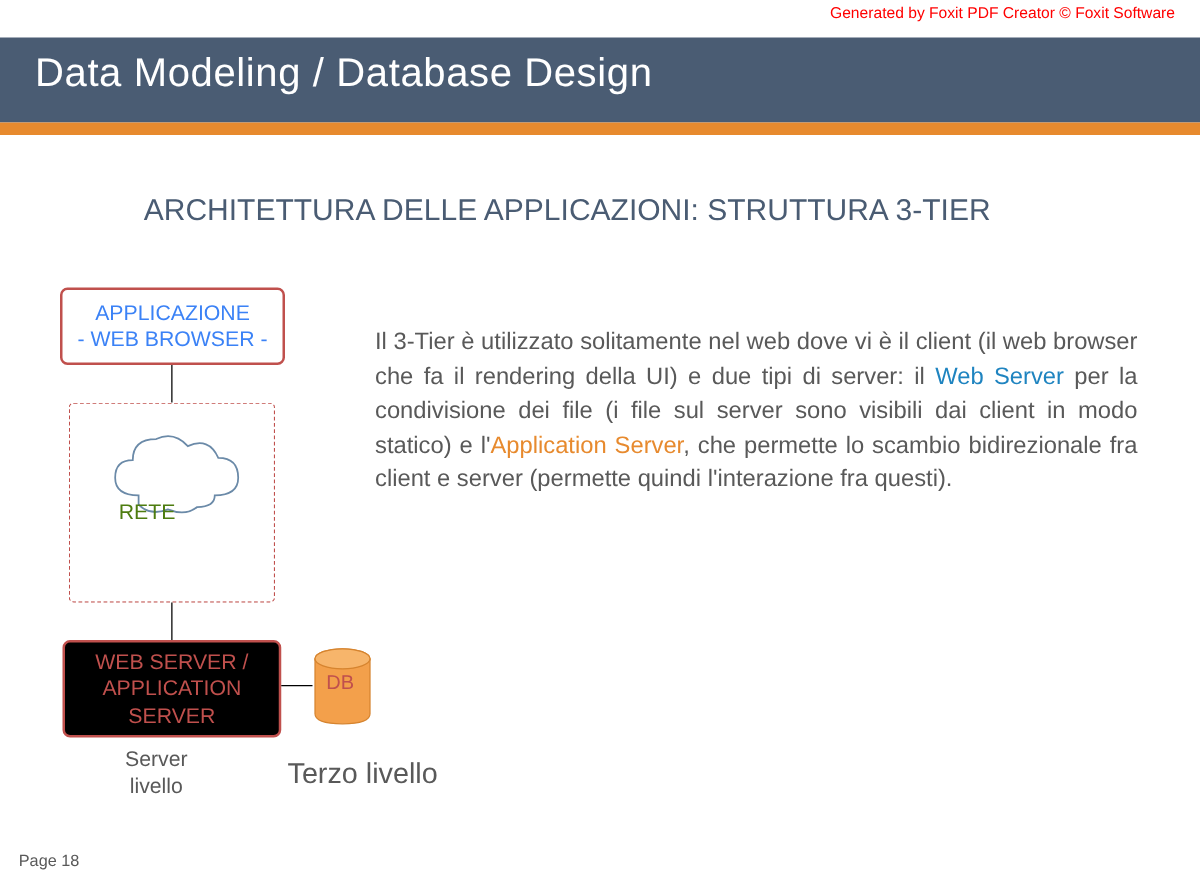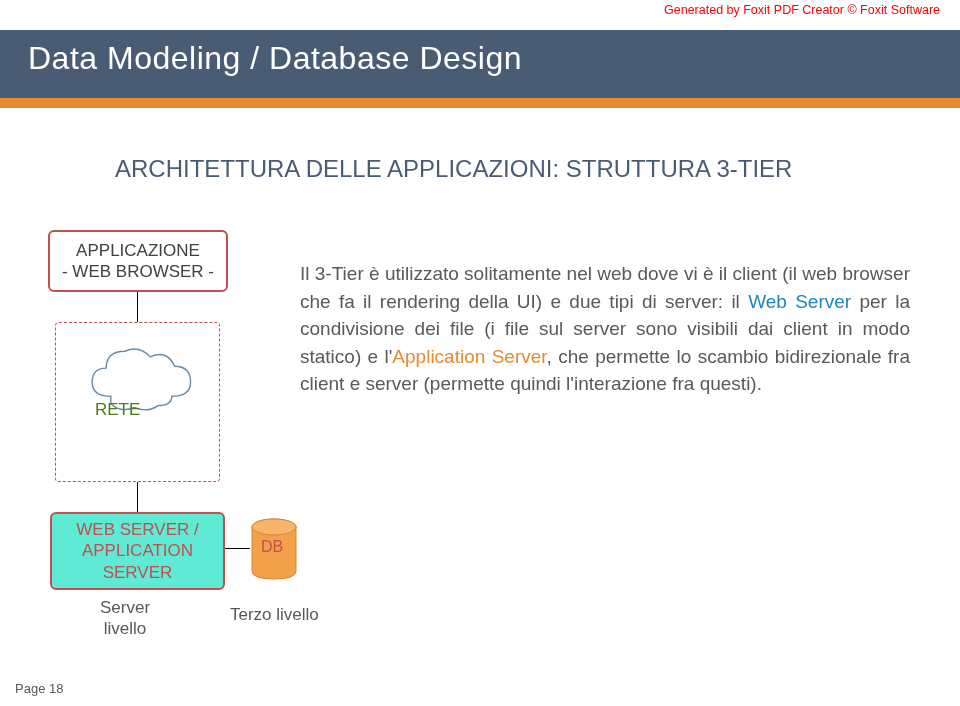--- a/index.html
+++ b/index.html
@@ -55,21 +55,21 @@
   }
   
   .app-box {
     position: absolute;
     top: 230px;
     left: 48px;
     width: 180px;
     height: 62px;
     border: 2px solid #c0504d;
     border-radius: 6px;
-    color: #404040;
+    color: #3b82f6;
     font-size: 17px;
     text-align: center;
     display: flex;
     flex-direction: column;
     justify-content: center;
     line-height: 1.25;
     background: #fff;
   }
   .line1 {
     position: absolute;
@@ -119,21 +119,21 @@
     height: 78px;
     border: 2px solid #c0504d;
     border-radius: 6px;
     color: #c0504d;
     font-size: 17px;
     text-align: center;
     display: flex;
     flex-direction: column;
     justify-content: center;
     line-height: 1.25;
-    background: #5eead4;
+    background: #000000;
   }
   .secondo {
     position: absolute;
     top: 597px;
     left: 100px;
     color: #595959;
     font-size: 17px;
     text-align: center;
     line-height: 1.25;
   }
@@ -157,21 +157,21 @@
     top: 538px;
     left: 261px;
     color: #c0504d;
     font-size: 16px;
   }
   .terzo {
     position: absolute;
     top: 605px;
     left: 230px;
     color: #595959;
-    font-size: 17px;
+    font-size: 23px;
   }
   
   .body-text {
     position: absolute;
     top: 260px;
     left: 300px;
     width: 610px;
     color: #595959;
     font-size: 19px;
     line-height: 1.45;

